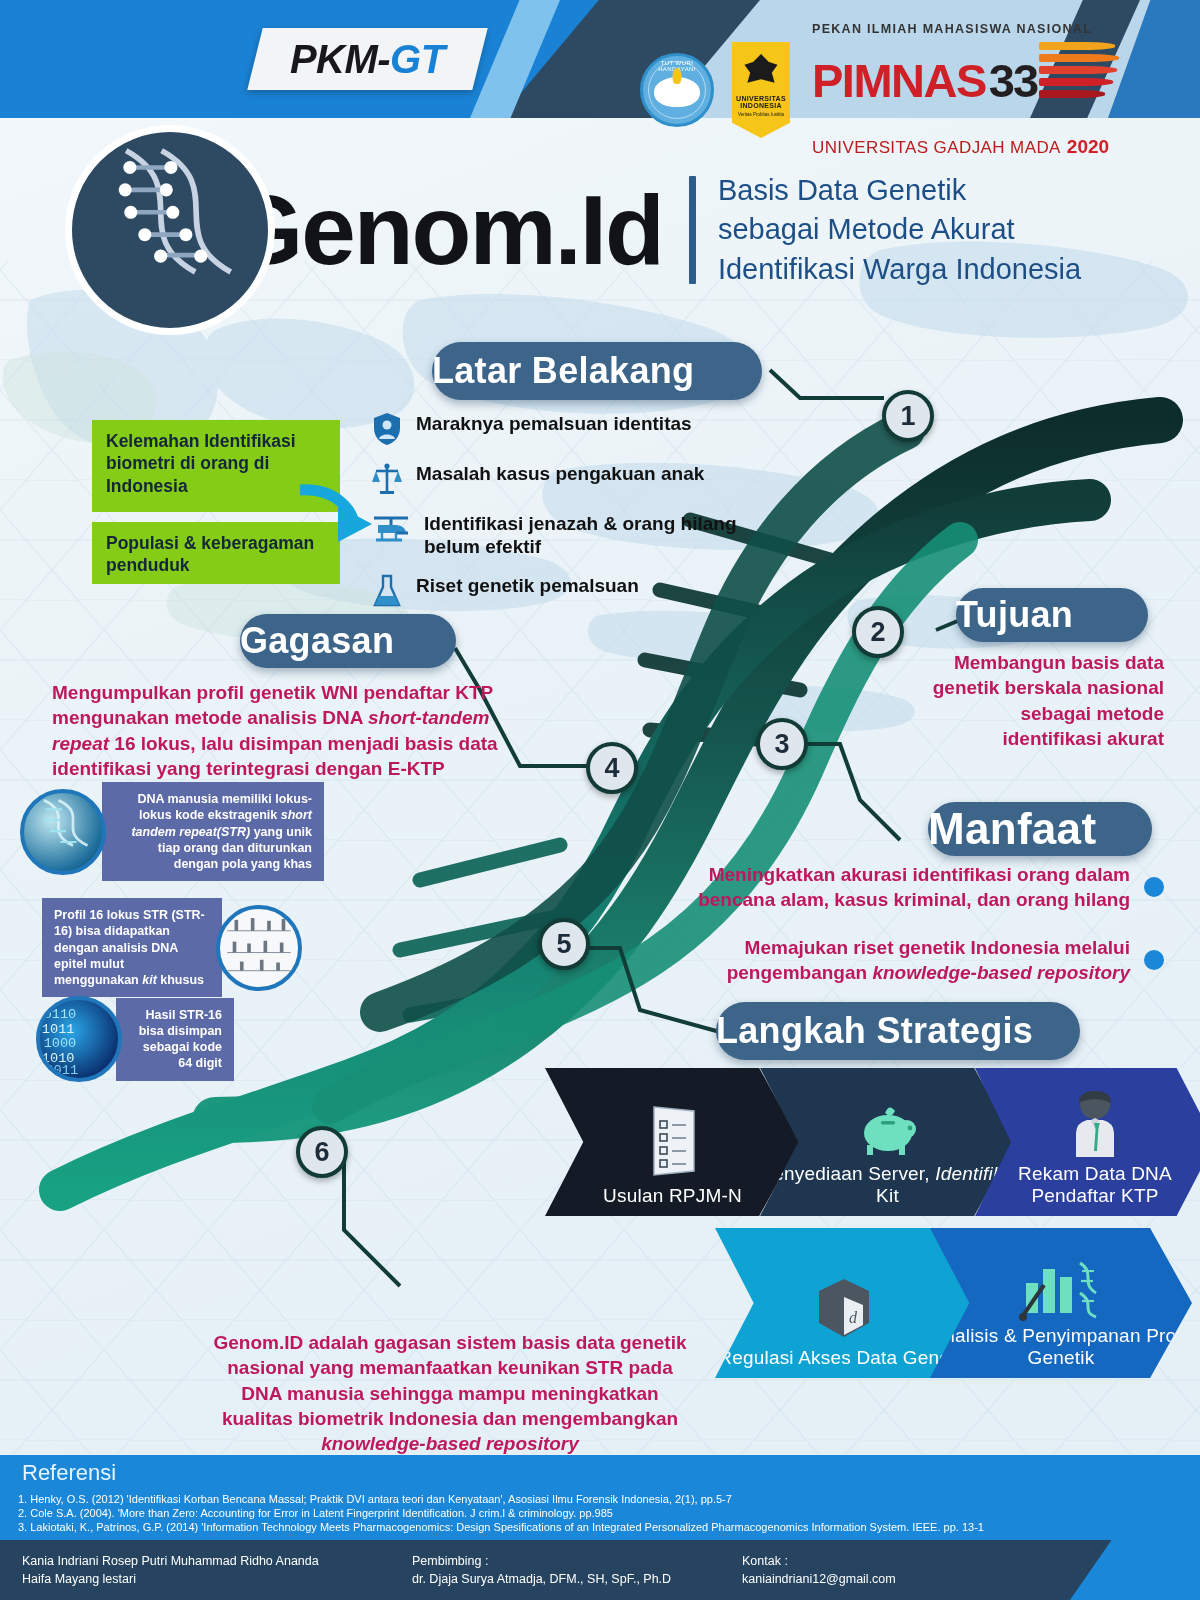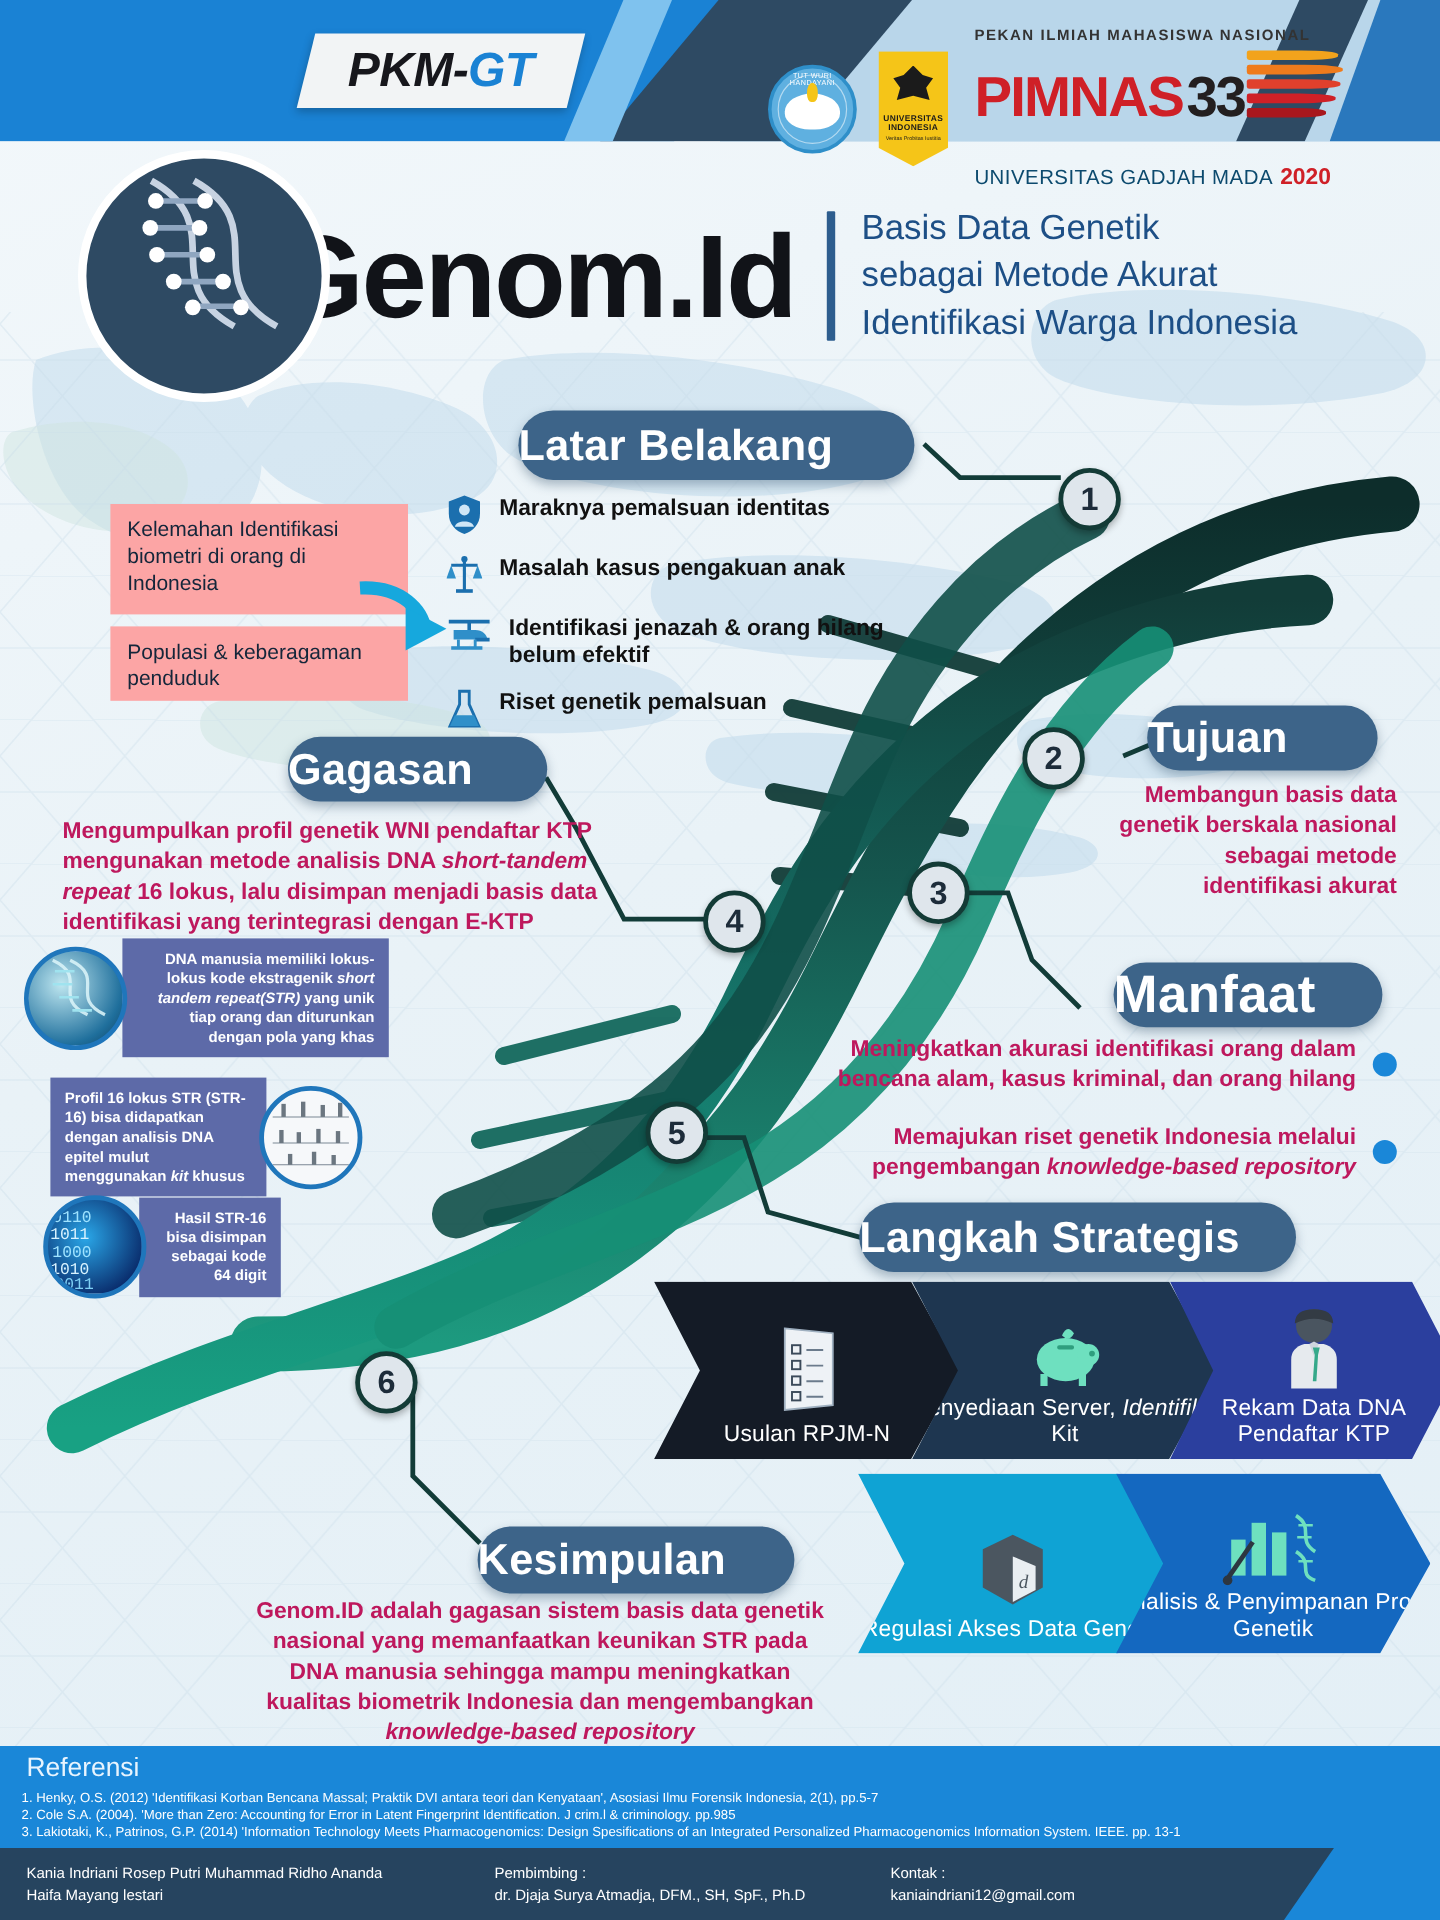--- a/index.html
+++ b/index.html
@@ -56,21 +56,21 @@
   .logo-ui .ui-t2 { font-size:7px; font-weight:bold; color:#1b1b1b; letter-spacing:.3px;}
   .logo-ui .ui-t3 { font-size:4.5px; color:#1b1b1b; margin-top:3px; }
 
   .pimnas { position:relative; display:flex; flex-direction:column; margin-left:4px; }
   .pimnas .p-top { font-size:12.5px; font-weight:bold; color:#333; letter-spacing:1.3px; }
   .pimnas .p-mid { display:flex; align-items:flex-end; }
   .pimnas .p-main { font-size:47px; font-weight:bold; color:#cf2027; letter-spacing:-1.5px; line-height:.92;
      font-family:"Liberation Sans", sans-serif; }
   .pimnas .p-33 { font-size:47px; font-weight:bold; color:#231f20; letter-spacing:-2px; line-height:.92; margin-left:3px;}
   .pimnas .p-bot { display:flex; align-items:baseline; gap:6px;}
-  .pimnas .p-uni { font-size:17px; color:#0c4a6e; letter-spacing:.4px; font-weight:500;margin-top:36px;}
+  .pimnas .p-uni { font-size:17px; color:#b91c1c; letter-spacing:.4px; font-weight:500;margin-top:36px;}
   .pimnas .p-year { font-size:19px; color:#cf2027; font-weight:bold; }
   .pimnas-flag { width:80px; height:66px; margin-left:2px; position:relative; }
   .pimnas-flag i { position:absolute; left:0; height:8px; border-radius:2px 40% 40% 2px; display:block; }
 
   
   .title-wrap { position:absolute; top:150px; left:40px; width:1100px; height:160px; z-index:5;
     display:flex; align-items:center; }
   .logo-circle { width:210px; height:210px; border-radius:50%; background:#2e4a63;
      border:7px solid #ffffff; position:relative; overflow:hidden; flex:0 0 auto; margin-left:25px;}
   .brandname { font-size:98px; font-weight:bold; color:#111318; letter-spacing:-2px;
@@ -82,21 +82,21 @@
   
   .pill {
     position:absolute; background:#3d6489; color:#fff; border-radius:34px;
     display:flex; align-items:center; 
     font-weight:bold; box-shadow:0 4px 9px rgba(30,60,90,.35); z-index:5;
     letter-spacing:.3px;
   }
 
   
   .blk { position:absolute; z-index:5; }
-  .soft-box { background:#fca5a5; padding:10px 14px; color:#14263a; font-weight:normal;
+  .soft-box { background:#84cc16; padding:10px 14px; color:#14263a; font-weight:bold;
      font-size:17.5px; line-height:1.28; }
   .bullet-row { display:flex; align-items:flex-start; gap:14px; margin-bottom:16px; }
   .bullet-row .txt { font-size:19px; font-weight:bold; color:#111; line-height:1.22; }
   .ic { width:30px; height:34px; flex:0 0 auto; position:relative; }
 
   .body-text { font-size:19px; font-weight:bold; color:#be185d; line-height:1.33; }
   .body-text em { font-style:italic; }
 
   .callout { position:absolute; display:flex; align-items:center; z-index:5;}
   .callout .cbox { background:#5d6aa8; color:#fff; font-size:12.5px; font-weight:bold;
@@ -556,23 +556,20 @@
         <line x1="64" y1="46" x2="76" y2="46"></line>
       </g>
       <path d="M4,62 L26,30" stroke="#2d3640" stroke-width="4"></path>
       <circle cx="5" cy="62" r="4" fill="#2d3640"></circle>
     </svg>
     <div class="lbl">
       <span>Analisis &amp; Penyimpanan Profil Genetik</span>
     </div>
   </div>
 
-  <div class="pill" style="left:398px;top:1272px;width:264px;height:56px;font-size:36px;">
-    <span>Kesimpulan</span>
-  </div>
   <div class="node" style="left:296px;top:1126px;">
     <span>6</span>
   </div>
   <div class="blk body-text" style="left:212px;top:1330px;width:476px;text-align:center;">
     <span>Genom.ID adalah gagasan sistem basis data genetik nasional yang memanfaatkan keunikan STR pada DNA manusia sehingga mampu meningkatkan kualitas biometrik Indonesia dan mengembangkan </span><em>knowledge-based repository</em>
   </div>
 
   <div class="ref-band"></div>
   <div class="ref-title">Referensi</div>
   <div class="ref-list">

